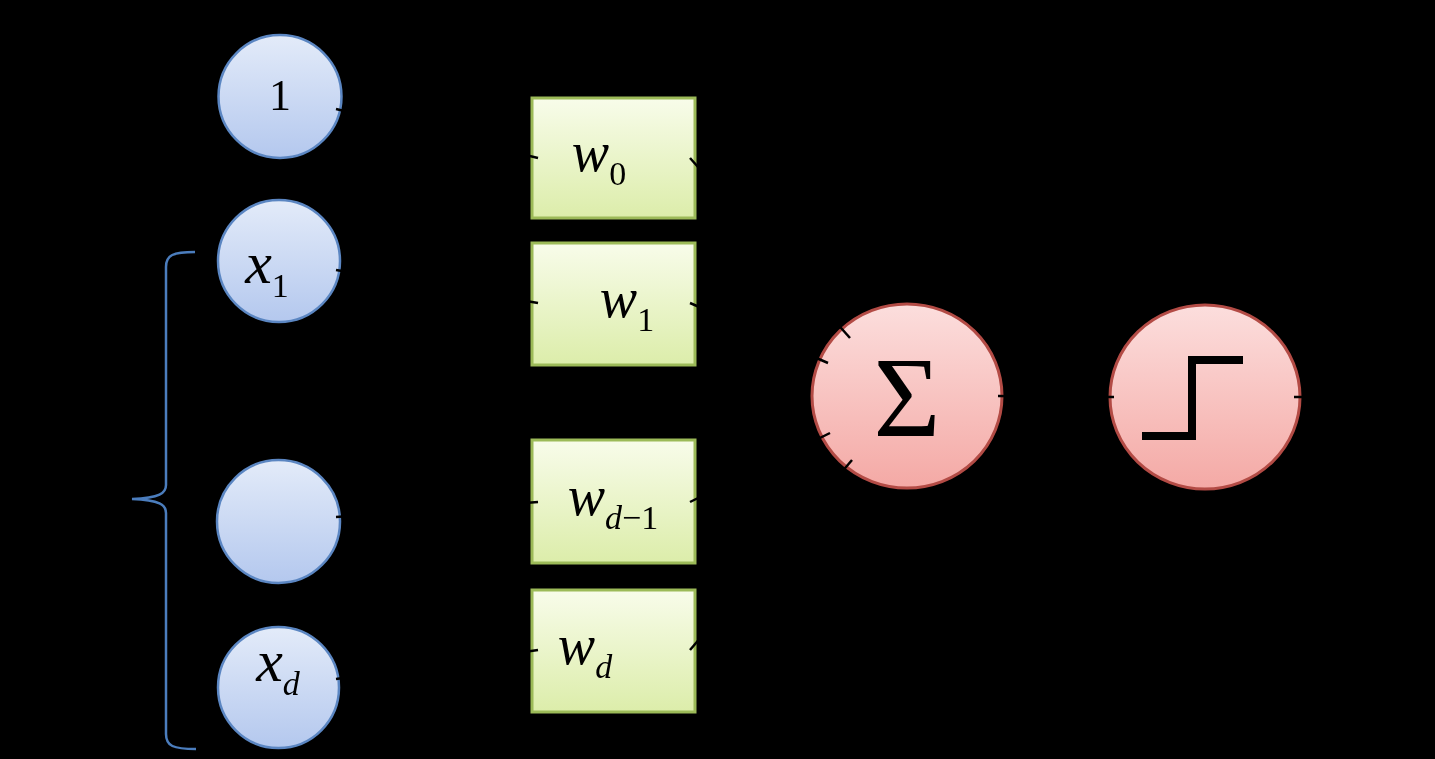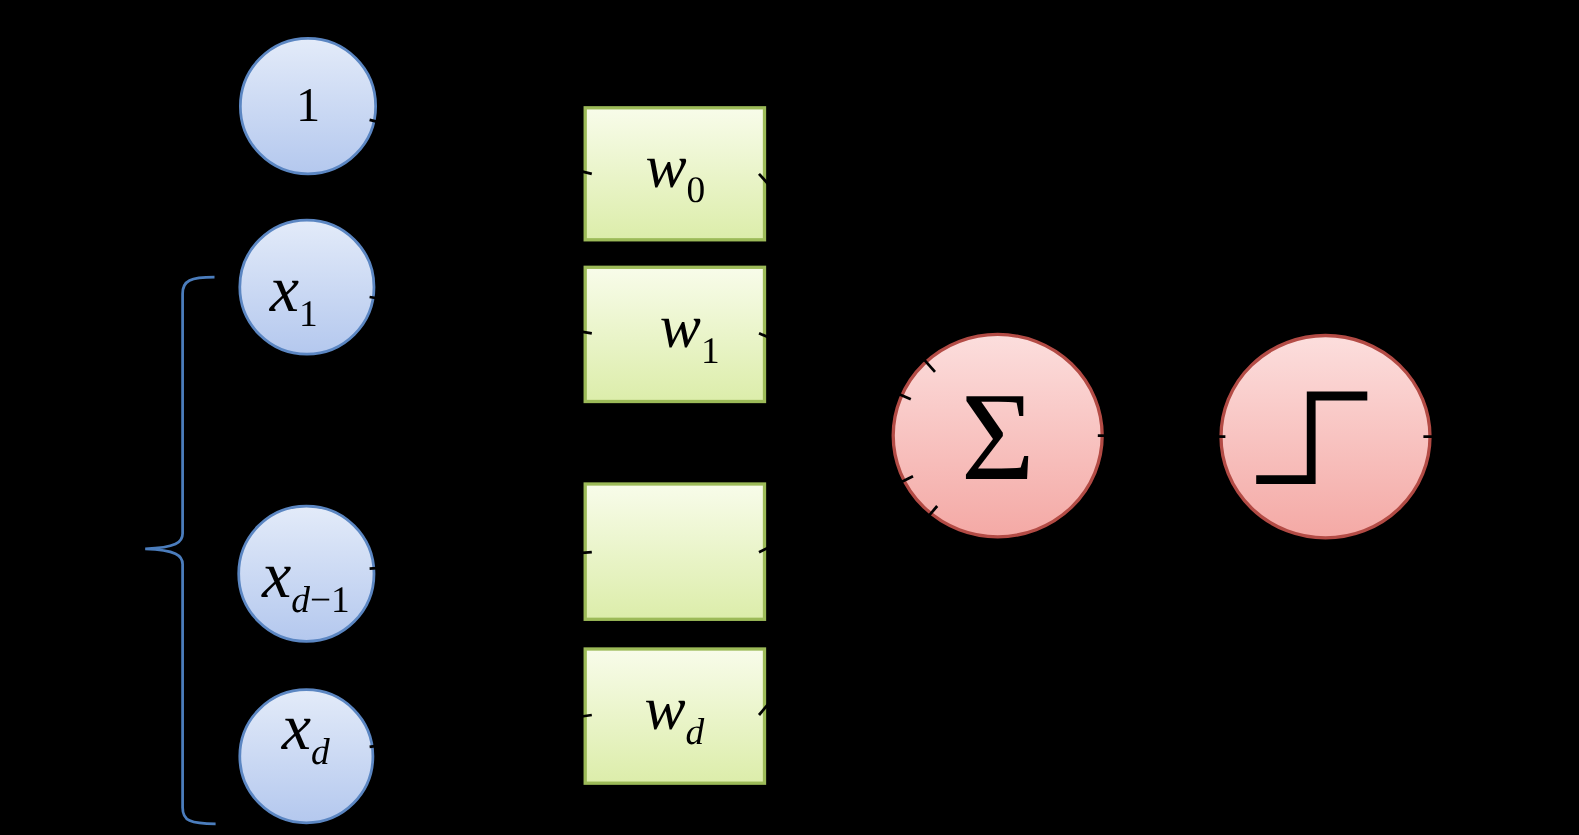--- a/index.html
+++ b/index.html
@@ -78,34 +78,34 @@
       <line x1="1294" y1="397" x2="1425" y2="397"></line>
     </g>
   </svg>
 
   <div class="label bias-label" style="left:280px; top:96px">
     <span class="base">1</span><span class="sub it"></span><span class="sub"></span>
   </div>
   <div class="label input-label" style="left:267px; top:263px">
     <span class="base">x</span><span class="sub it"></span><span class="sub">1</span>
   </div>
-  <div class="label input-label" style="left:278px; top:523px">
-    <span class="base">x</span><span class="sub it">d</span><span class="sub">−1</span>
-  </div>
   <div class="label input-label" style="left:278px; top:661px">
     <span class="base">x</span><span class="sub it">d</span><span class="sub"></span>
   </div>
 
-  <div class="label weight-label" style="left:614px; top:152px">
+  <div class="label weight-label" style="left:599px; top:152px">
     <span class="base">w</span><span class="sub it"></span><span class="sub">0</span>
   </div>
   <div class="label weight-label" style="left:627px; top:298px">
     <span class="base">w</span><span class="sub it"></span><span class="sub">1</span>
   </div>
-  <div class="label weight-label" style="left:613px; top:645px">
+  <div class="label weight-label" style="left:613px; top:496px">
+    <span class="base">w</span><span class="sub it">d</span><span class="sub">−1</span>
+  </div>
+  <div class="label weight-label" style="left:585px; top:645px">
     <span class="base">w</span><span class="sub it">d</span><span class="sub"></span>
   </div>
 
   <div class="label sum-label" style="left:907px; top:398px">
     <span class="sigma">Σ</span>
   </div>
 
 </div>
 
 </body></html>

